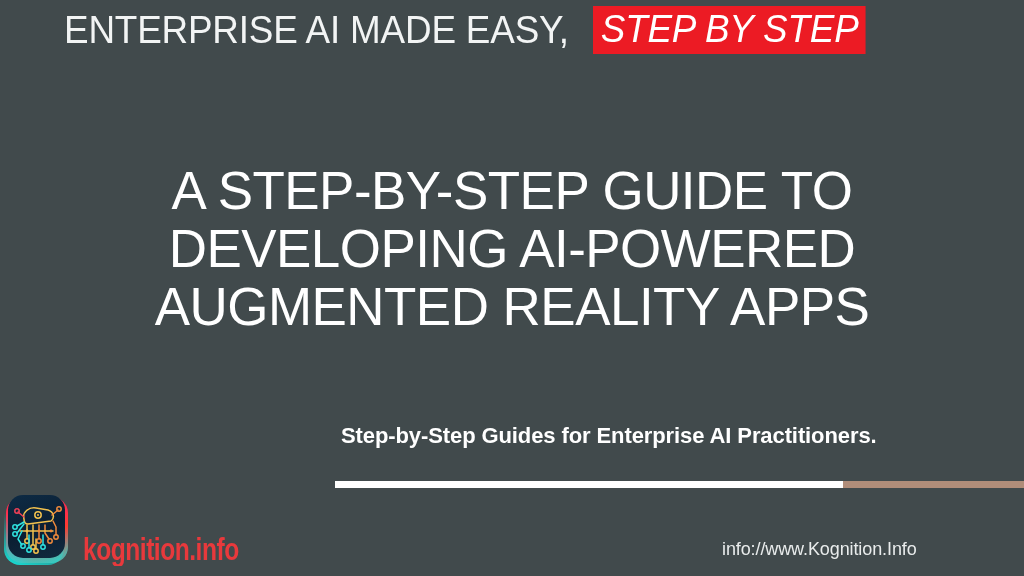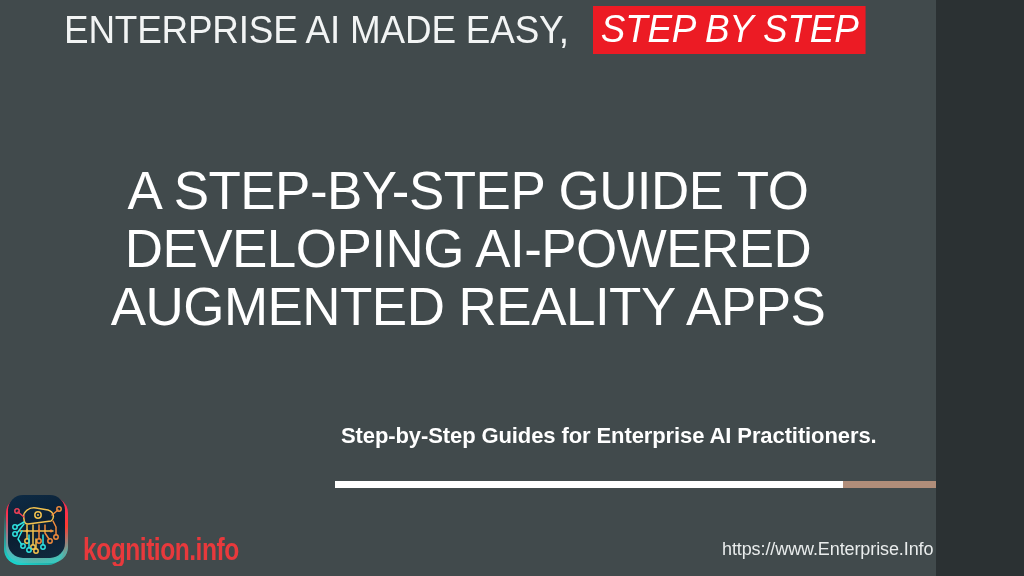--- a/index.html
+++ b/index.html
@@ -7,21 +7,21 @@
     margin: 0;
     padding: 0;
     background: #2b3133;
   }
   body {
     font-family: "Liberation Sans", sans-serif;
   }
 
   #slide {
     position: relative;
-    width: 936px;
+    width: 1024px;
     height: 576px;
     background: #414a4c;
     overflow: hidden;
     box-sizing: border-box;
   }
 
   
   .eyebrow {
     position: absolute;
     left: 64px;
@@ -249,15 +249,15 @@
             <circle cx="19" cy="36" r="1.4" fill="#f2c14e" stroke="none"></circle>
             <circle cx="31" cy="36" r="1.4" fill="#f08a3c" stroke="none"></circle>
             <circle cx="43" cy="36" r="1.4" fill="#f08a3c" stroke="none"></circle>
           </g>
         </svg>
       </div>
     </div>
     <div class="logo-word">kognition.info</div>
   </div>
 
-  <div class="site-url">https://www.Enterprise.Info</div>
+  <div class="site-url">info://www.Kognition.Info</div>
 
 </div>
 
 </body></html>

